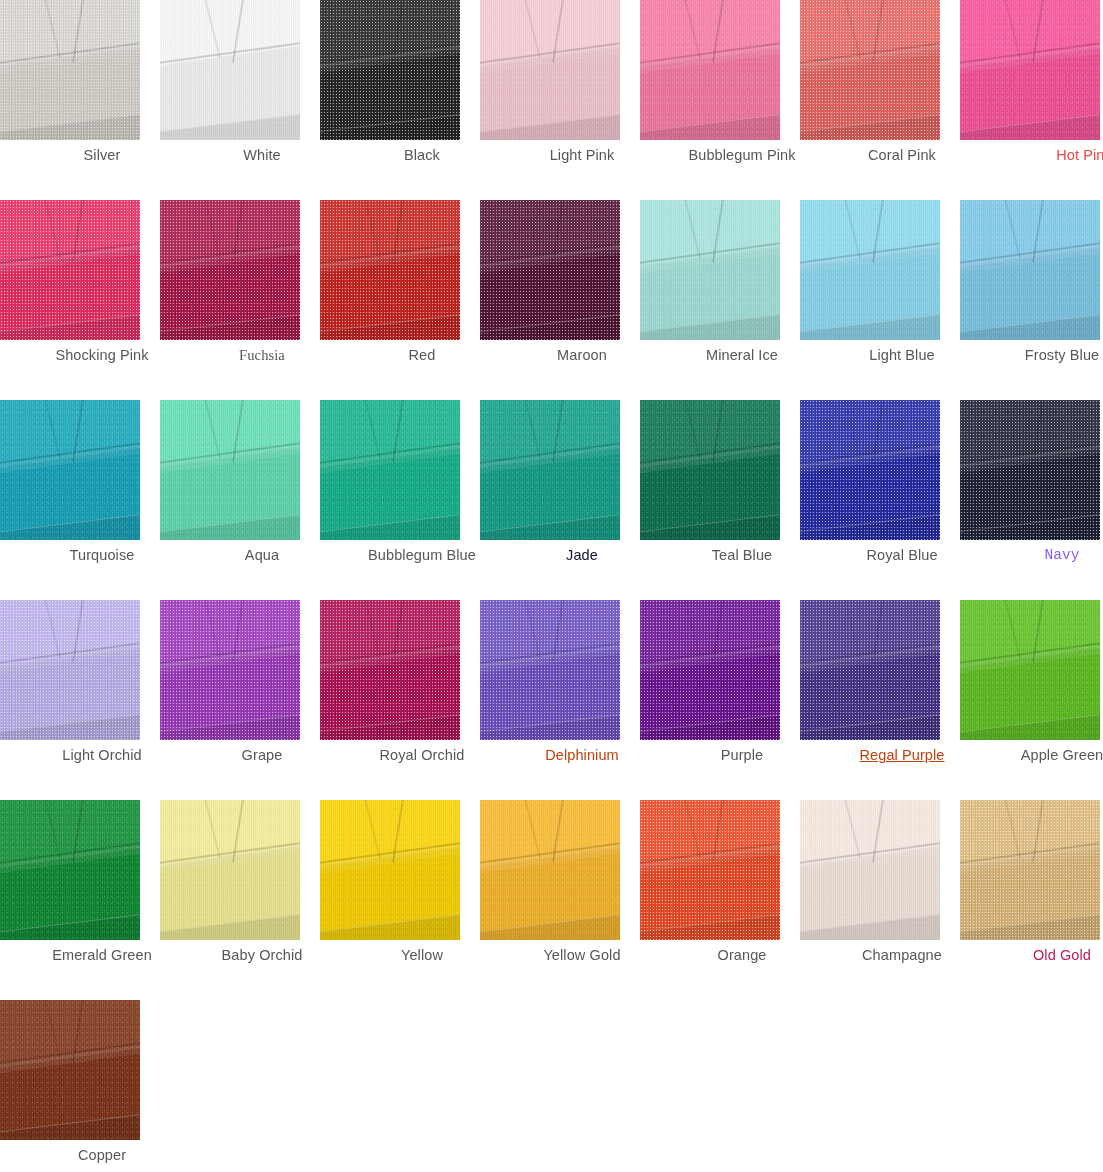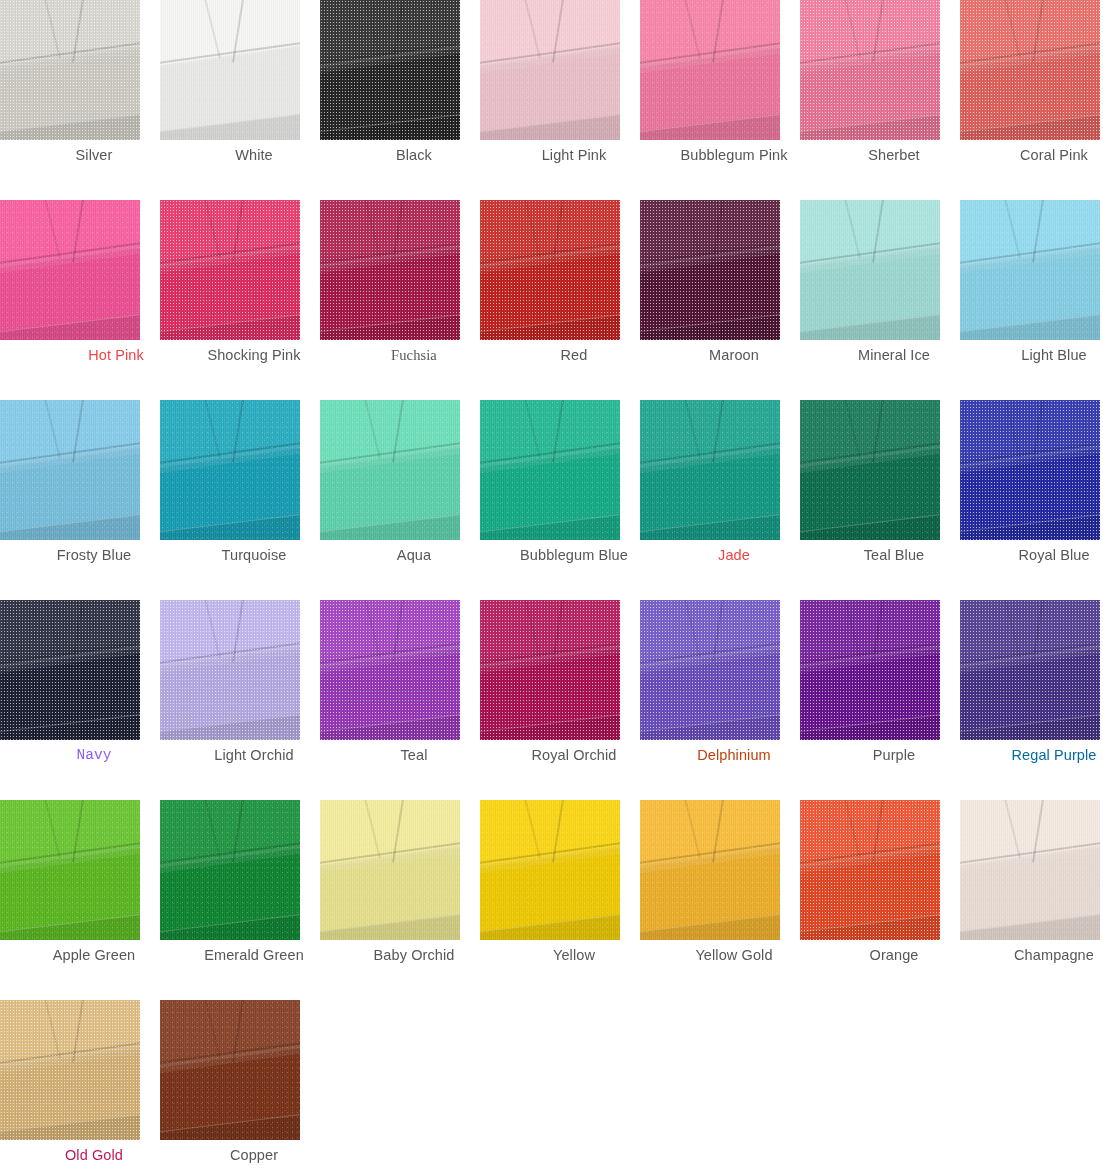--- a/index.html
+++ b/index.html
@@ -132,21 +132,21 @@
       radial-gradient(rgba(0,0,0,0.35) 0.5px, transparent 0.6px);
     background-size: 5px 5px, 7px 7px, 6px 6px;
     background-position: 0 0, 3px 2px, 2px 4px;
   }
   .swatch.glitter .speckle {
     opacity: 0.75;
     background-size: 3px 3px, 4px 4px, 3.5px 3.5px;
   }
   .label {
     position: absolute;
-    left: 4px;
+    left: 12px;
     top: 145px;
     width: 140px;
     text-align: center;
     font-size: 14.5px;
     color: #575757;
     letter-spacing: 0.1px;
     line-height: 20px;
     white-space: nowrap;
     padding-left: 20px;
   }
@@ -225,35 +225,20 @@
           <div class="fold-seam2"></div>
           <div class="vert-seam"></div>
           <div class="vert-seam2"></div>
           <div class="corner-fold"></div>
           <div class="weave"></div>
           <div class="speckle"></div>
         </div>
         <div class="label" style="color: rgb(87, 87, 87);">Bubblegum Pink</div>
       </div>
       <div class="cell">
-        <div class="swatch glitter" style="background-color: rgb(244, 118, 154);">
-          <div class="base"></div>
-          <div class="fold-top"></div>
-          <div class="lower-shade"></div>
-          <div class="fold-seam"></div>
-          <div class="fold-seam2"></div>
-          <div class="vert-seam"></div>
-          <div class="vert-seam2"></div>
-          <div class="corner-fold"></div>
-          <div class="weave"></div>
-          <div class="speckle"></div>
-        </div>
-        <div class="label" style="color: rgb(87, 87, 87);">Sherbet</div>
-      </div>
-      <div class="cell">
         <div class="swatch glitter" style="background-color: rgb(233, 99, 94);">
           <div class="base"></div>
           <div class="fold-top"></div>
           <div class="lower-shade"></div>
           <div class="fold-seam"></div>
           <div class="fold-seam2"></div>
           <div class="vert-seam"></div>
           <div class="vert-seam2"></div>
           <div class="corner-fold"></div>
           <div class="weave"></div>
@@ -432,21 +417,21 @@
           <div class="fold-top"></div>
           <div class="lower-shade"></div>
           <div class="fold-seam"></div>
           <div class="fold-seam2"></div>
           <div class="vert-seam"></div>
           <div class="vert-seam2"></div>
           <div class="corner-fold"></div>
           <div class="weave"></div>
           <div class="speckle"></div>
         </div>
-        <div class="label" style="color: #ef4444;">Jade</div>
+        <div class="label" style="color: #0f172a;">Jade</div>
       </div>
       <div class="cell">
         <div class="swatch" style="background-color: rgb(12, 114, 80);">
           <div class="base"></div>
           <div class="fold-top"></div>
           <div class="lower-shade"></div>
           <div class="fold-seam"></div>
           <div class="fold-seam2"></div>
           <div class="vert-seam"></div>
           <div class="vert-seam2"></div>
@@ -507,21 +492,21 @@
           <div class="fold-top"></div>
           <div class="lower-shade"></div>
           <div class="fold-seam"></div>
           <div class="fold-seam2"></div>
           <div class="vert-seam"></div>
           <div class="vert-seam2"></div>
           <div class="corner-fold"></div>
           <div class="weave"></div>
           <div class="speckle"></div>
         </div>
-        <div class="label" style="color: rgb(87, 87, 87);">Teal</div>
+        <div class="label" style="color: rgb(87, 87, 87);">Grape</div>
       </div>
       <div class="cell">
         <div class="swatch glitter" style="background-color: rgb(176, 13, 82);">
           <div class="base"></div>
           <div class="fold-top"></div>
           <div class="lower-shade"></div>
           <div class="fold-seam"></div>
           <div class="fold-seam2"></div>
           <div class="vert-seam"></div>
           <div class="vert-seam2"></div>
@@ -567,21 +552,21 @@
           <div class="fold-top"></div>
           <div class="lower-shade"></div>
           <div class="fold-seam"></div>
           <div class="fold-seam2"></div>
           <div class="vert-seam"></div>
           <div class="vert-seam2"></div>
           <div class="corner-fold"></div>
           <div class="weave"></div>
           <div class="speckle"></div>
         </div>
-        <div class="label" style="color: #0369a1;">Regal Purple</div>
+        <div class="label" style="color: #c2410c; text-decoration: underline;">Regal Purple</div>
       </div>
       <div class="cell">
         <div class="swatch" style="background-color: rgb(95, 193, 33);">
           <div class="base"></div>
           <div class="fold-top"></div>
           <div class="lower-shade"></div>
           <div class="fold-seam"></div>
           <div class="fold-seam2"></div>
           <div class="vert-seam"></div>
           <div class="vert-seam2"></div>

